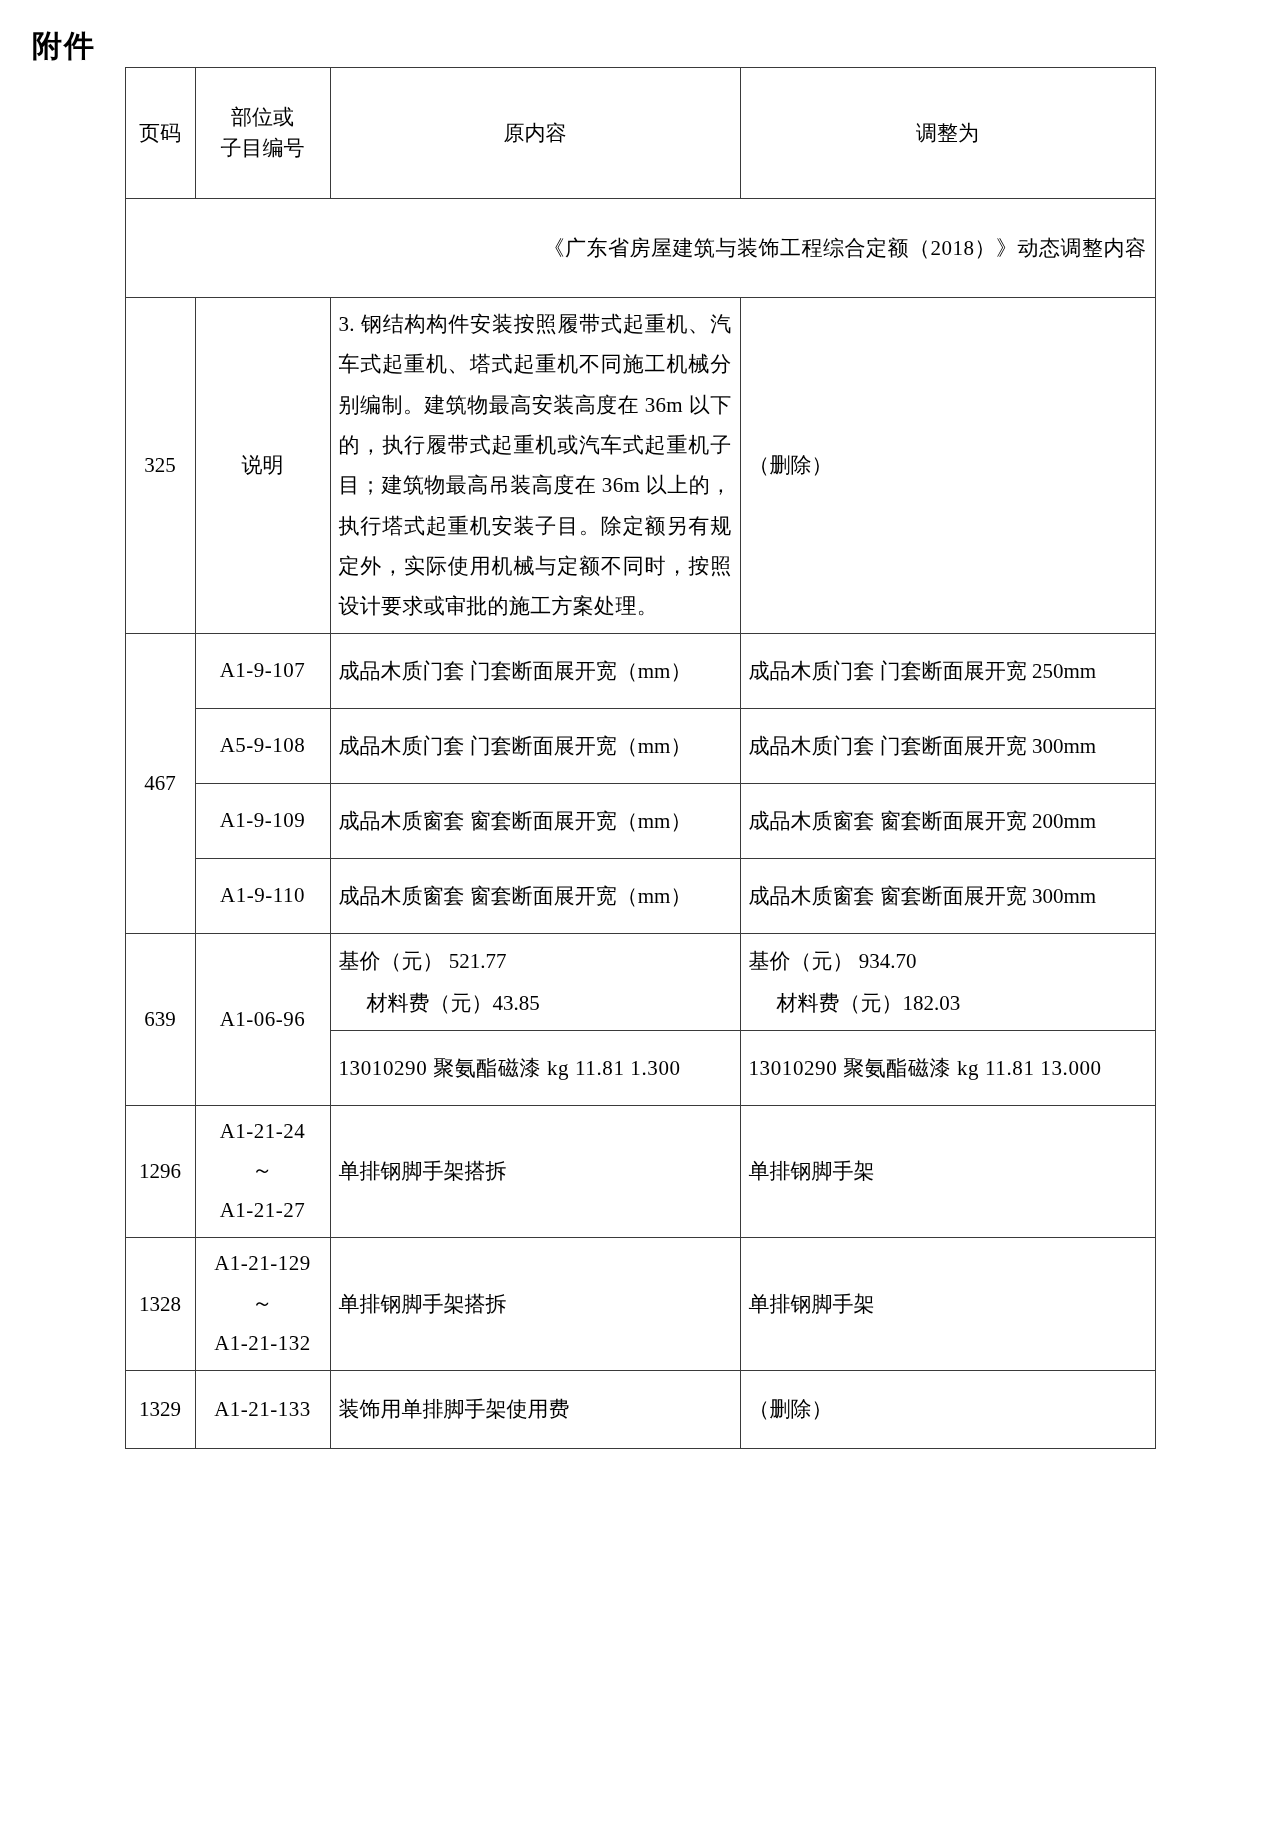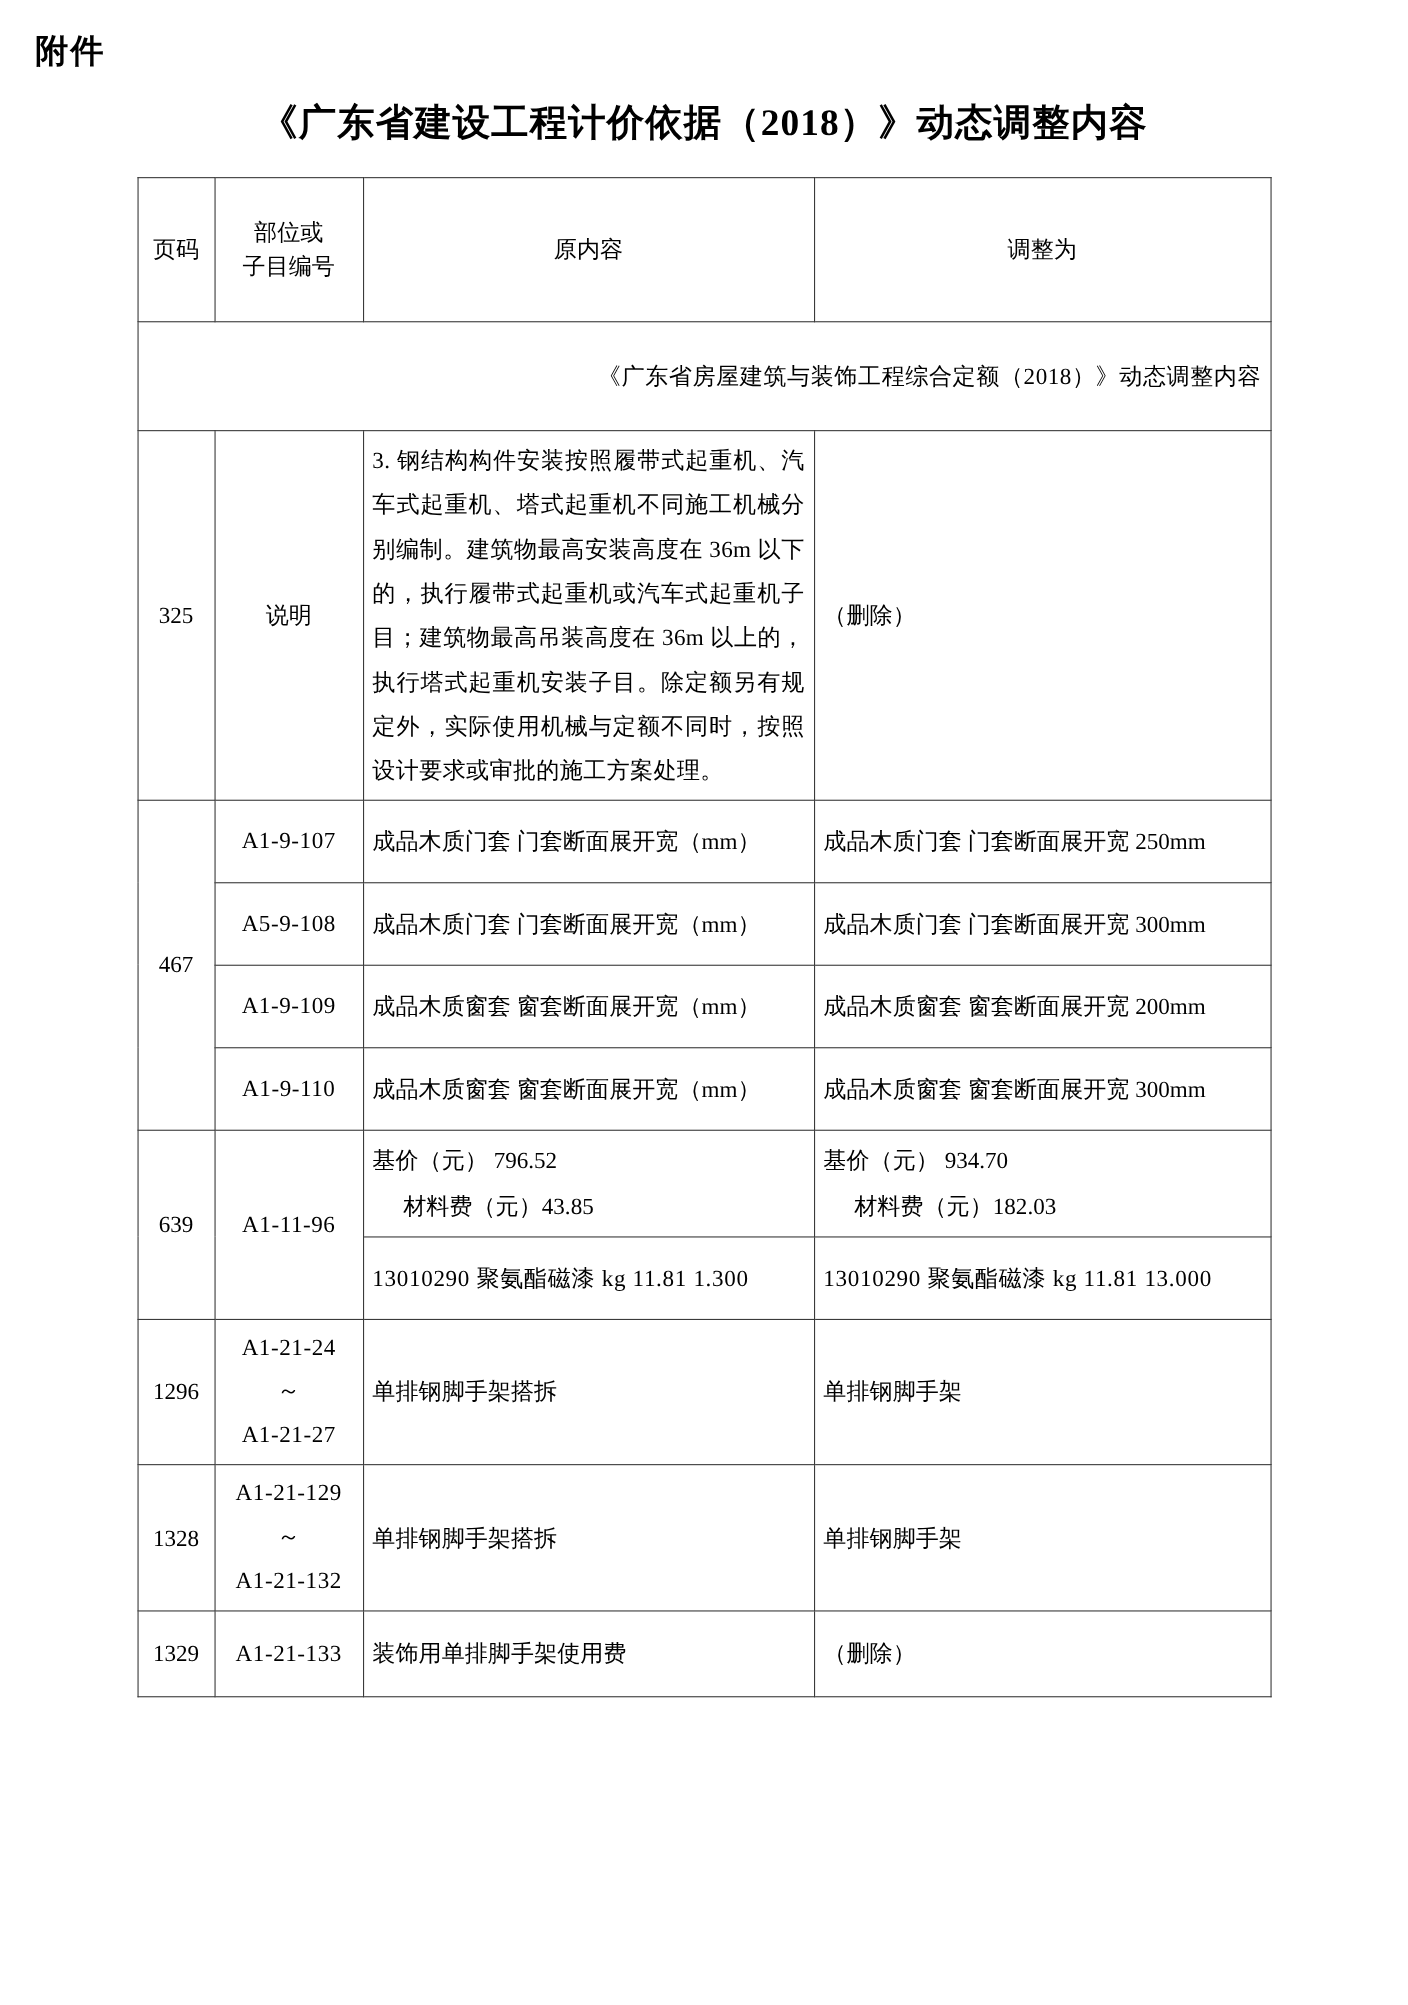--- a/index.html
+++ b/index.html
@@ -98,21 +98,20 @@
   .tall-row td { height: 62px; }
   .num-sp { letter-spacing: 0.6px; }
 </style>
 </head>
 <body>
 
 <div class="page">
 
   <div class="attach-label">附件</div>
 
-  <div class="doc-title">《广东省建设工程计价依据（2018）》动态调整内容</div>
 
   <table class="main">
     <colgroup>
       <col class="col-page">
       <col class="col-code">
       <col class="col-orig">
       <col class="col-adj">
     </colgroup>
     <tbody>
 
@@ -154,23 +153,23 @@
         <td class="cell-left">成品木质窗套  窗套断面展开宽  200mm</td>
       </tr>
       <tr class="tall-row">
         <td class="cell-center mono-code">A1-9-110</td>
         <td class="cell-left">成品木质窗套  窗套断面展开宽（mm）</td>
         <td class="cell-left">成品木质窗套  窗套断面展开宽  300mm</td>
       </tr>
 
       <tr>
         <td class="cell-center" rowspan="2">639</td>
-        <td class="cell-center mono-code" rowspan="2">A1-11-96</td>
+        <td class="cell-center mono-code" rowspan="2">A1-06-96</td>
         <td class="cell-left">
-          <div class="price-line">基价（元）  796.52</div>
+          <div class="price-line">基价（元）  521.77</div>
           <div class="price-line"><span class="indent">材料费（元）43.85</span></div>
         </td>
         <td class="cell-left">
           <div class="price-line">基价（元）  934.70</div>
           <div class="price-line"><span class="indent">材料费（元）182.03</span></div>
         </td>
       </tr>
       <tr class="tall-row">
         <td class="cell-left num-sp">13010290 聚氨酯磁漆 kg 11.81   1.300</td>
         <td class="cell-left num-sp">13010290 聚氨酯磁漆  kg 11.81   13.000</td>

